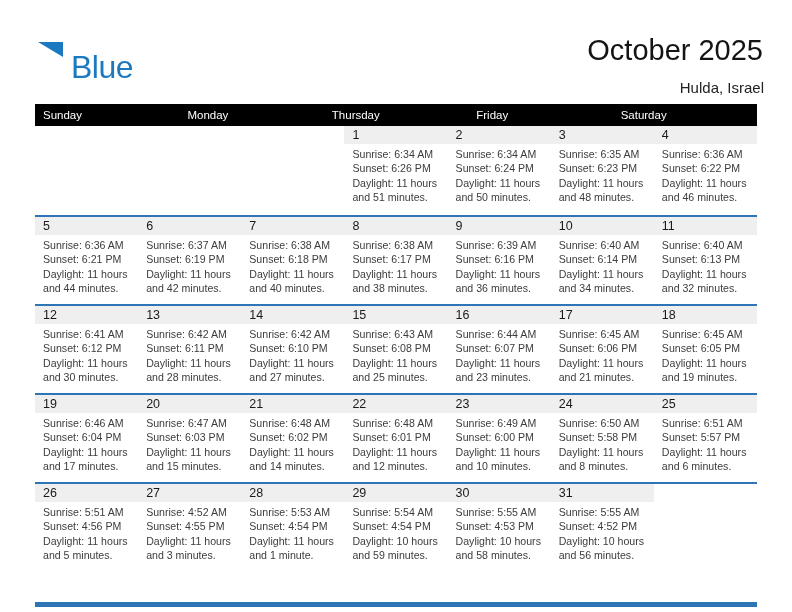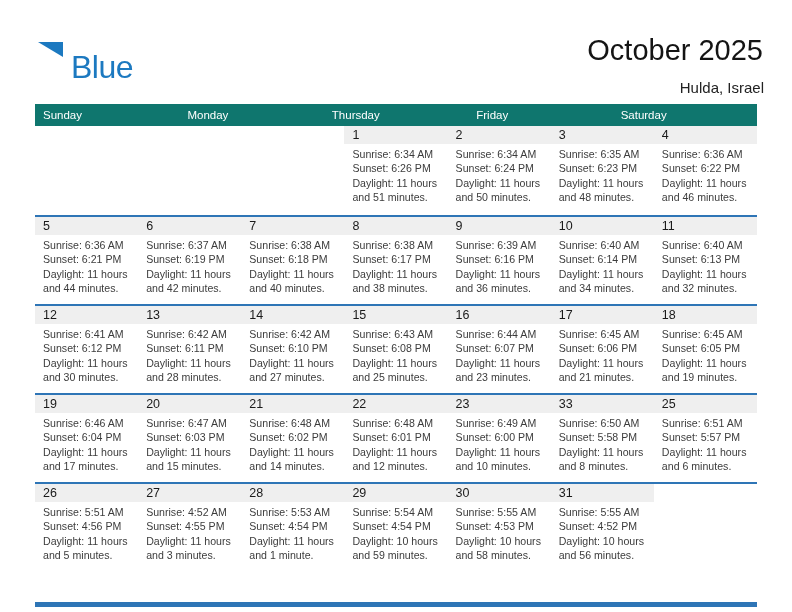--- a/index.html
+++ b/index.html
@@ -10,21 +10,21 @@
   
   .logo{position:absolute;left:37px;top:38px;}
   .logo-top{display:flex;align-items:flex-start;font-size:24px;color:#232323;letter-spacing:-0.5px;}
   .tri{width:25px;height:15px;background:#1c79c0;clip-path:polygon(0 0,100% 0,100% 100%);margin-top:4px;margin-left:1px;}
   .logo-blue{font-size:32px;color:#1c79c0;margin-top:-8px;margin-left:34px;letter-spacing:-0.5px;}
   
   .title{position:absolute;top:34px;right:29px;font-size:29px;color:#141414;}
   .location{position:absolute;top:79px;right:28px;font-size:15px;color:#222222;}
   
   .cal{position:absolute;left:35px;top:104px;width:722px;}
-  .cal-header{display:flex;background:#0f766e;height:22px;}
+  .cal-header{display:flex;background:#000000;height:22px;}
   .hcell{flex:1;color:#ffffff;font-size:11.5px;line-height:22px;padding-left:8px;box-sizing:border-box;overflow:hidden;}
   .week{display:flex;height:89px;box-sizing:border-box;}
   .week.bordered{border-top:2px solid #2E75B6;}
   .cell{flex:1;box-sizing:border-box;overflow:hidden;}
   .num{height:18px;font-size:12.5px;line-height:19px;padding-left:8px;color:#1a1a1a;}
   .band{background:#EFEFEF;}
   .line{font-size:10.6px;color:#3c3c3c;line-height:14.4px;padding-left:8px;white-space:nowrap;}
   .num + .line{margin-top:3px;}
   .footer-bar{position:absolute;left:35px;top:602px;width:722px;height:5px;background:#2E75B6;}
 </style>
@@ -215,21 +215,21 @@
           <div class="line">and 12 minutes.</div>
         </div>
         <div class="cell">
           <div class="num band">23</div>
           <div class="line">Sunrise: 6:49 AM</div>
           <div class="line">Sunset: 6:00 PM</div>
           <div class="line">Daylight: 11 hours</div>
           <div class="line">and 10 minutes.</div>
         </div>
         <div class="cell">
-          <div class="num band">33</div>
+          <div class="num band">24</div>
           <div class="line">Sunrise: 6:50 AM</div>
           <div class="line">Sunset: 5:58 PM</div>
           <div class="line">Daylight: 11 hours</div>
           <div class="line">and 8 minutes.</div>
         </div>
         <div class="cell">
           <div class="num band">25</div>
           <div class="line">Sunrise: 6:51 AM</div>
           <div class="line">Sunset: 5:57 PM</div>
           <div class="line">Daylight: 11 hours</div>

